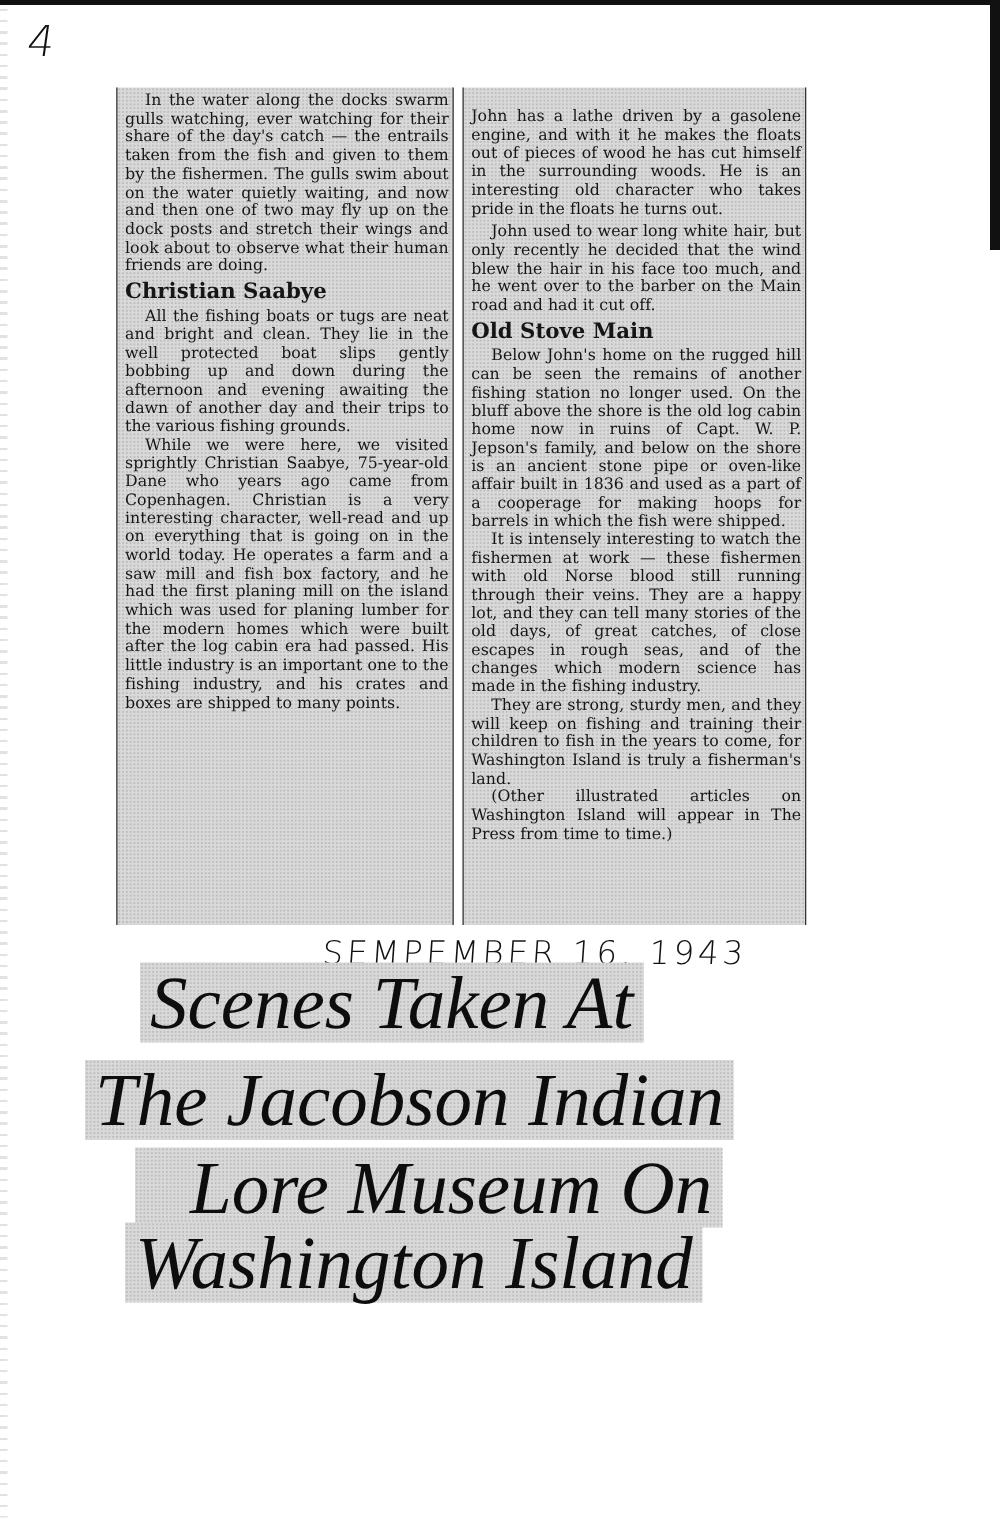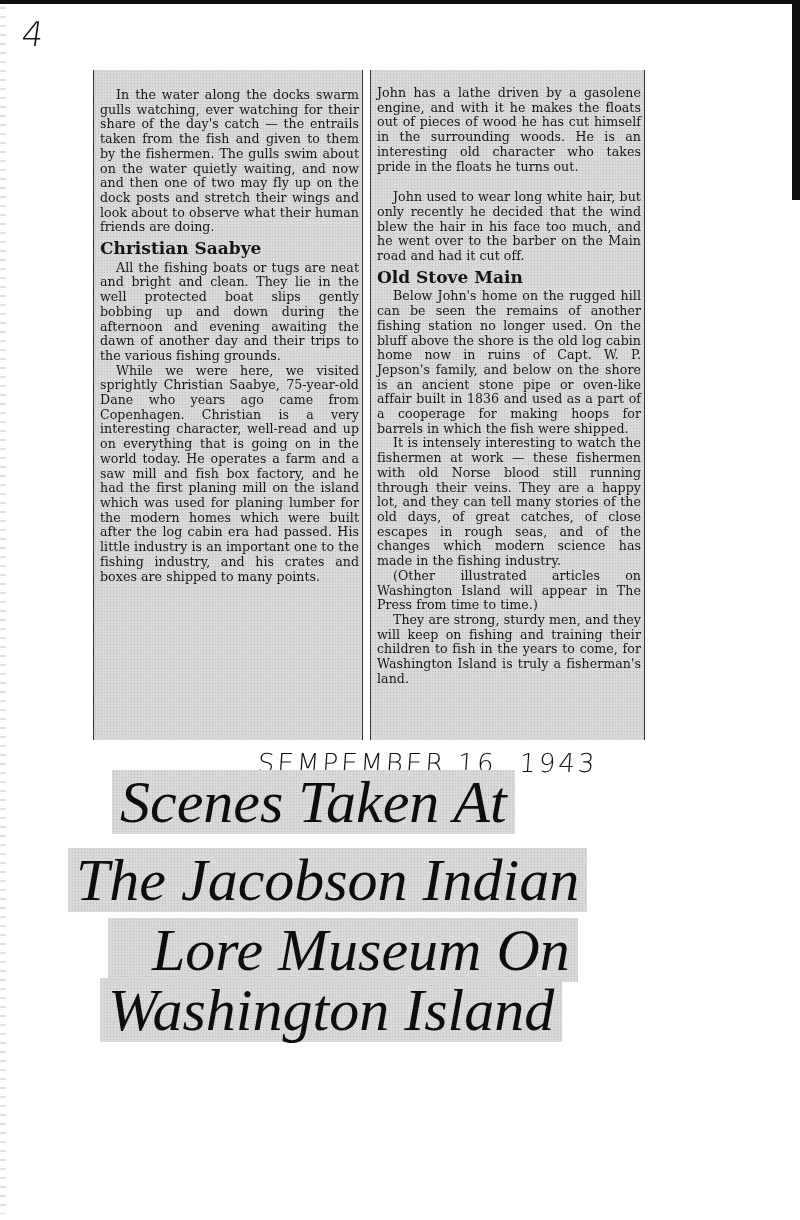--- a/index.html
+++ b/index.html
@@ -12,21 +12,21 @@
   .right-bar { position:absolute; left:792px; top:0; width:8px; height:200px; background:#111; }
   .left-scan { position:absolute; left:0; top:4px; width:6px; height:1210px;
     background:repeating-linear-gradient(#fff 0 3px,#cfcfcf 3px 5px,#fff 5px 9px); opacity:.6; }
   .page-num { position:absolute; left:22px; top:14px; font-family:"DejaVu Sans", sans-serif;
     font-size:34px; color:#111; transform:skewX(-8deg); font-weight:300; }
 
   .clipping { position:absolute; background:#d9d9d9;
     background-image:radial-gradient(#bdbdbd 0.6px, transparent 0.8px);
     background-size:3px 3px; }
   .col { position:absolute; top:70px; height:670px; box-sizing:border-box; }
-  .col-left { left:93px; width:270px; border-left:1.5px solid #333; border-right:1.5px solid #333; padding:18px 3px 0 6px; }
+  .col-left { left:93px; width:270px; border-left:1.5px solid #333; border-right:1.5px solid #333; padding:3px 3px 0 6px; }
   .col-right { left:370px; width:275px; border-left:1.5px solid #333; border-right:1.5px solid #333; padding:16px 3px 0 6px; }
   p.para {
     margin:0; font-size:12.6px; line-height:14.7px; color:#151515;
     text-align:justify; text-indent:16px; letter-spacing:0.05px;
     font-family:"DejaVu Serif", serif;
   }
   p.para.noindent { text-indent:0; }
   .subhead { text-align:left; font-weight:bold; font-size:17px; line-height:14.7px;
     margin:6px 0 5px 0; color:#151515; font-family:"DejaVu Serif", serif; }
 
@@ -51,26 +51,26 @@
 
 <div class="clipping col col-left">
   <p class="para">In the water along the docks swarm gulls watching, ever watching for their share of the day's catch — the entrails taken from the fish and given to them by the fishermen. The gulls swim about on the water quietly waiting, and now and then one of two may fly up on the dock posts and stretch their wings and look about to observe what their human friends are doing.</p>
   <div class="subhead">Christian Saabye</div>
   <p class="para">All the fishing boats or tugs are neat and bright and clean. They lie in the well protected boat slips gently bobbing up and down during the afternoon and evening awaiting the dawn of another day and their trips to the various fishing grounds.</p>
   <p class="para">While we were here, we visited sprightly Christian Saabye, 75-year-old Dane who years ago came from Copenhagen. Christian is a very interesting character, well-read and up on everything that is going on in the world today. He operates a farm and a saw mill and fish box factory, and he had the first planing mill on the island which was used for planing lumber for the modern homes which were built after the log cabin era had passed. His little industry is an important one to the fishing industry, and his crates and boxes are shipped to many points.</p>
 </div>
 
 <div class="clipping col col-right">
   <p class="para noindent">John has a lathe driven by a gasolene engine, and with it he makes the floats out of pieces of wood he has cut himself in the surrounding woods. He is an interesting old character who takes pride in the floats he turns out.</p>
-  <p class="para" style="margin-top:16px">John used to wear long white hair, but only recently he decided that the wind blew the hair in his face too much, and he went over to the barber on the Main road and had it cut off.</p>
+  <p class="para" style="margin-top:4px">John used to wear long white hair, but only recently he decided that the wind blew the hair in his face too much, and he went over to the barber on the Main road and had it cut off.</p>
   <div class="subhead">Old Stove Main</div>
   <p class="para">Below John's home on the rugged hill can be seen the remains of another fishing station no longer used. On the bluff above the shore is the old log cabin home now in ruins of Capt. W. P. Jepson's family, and below on the shore is an ancient stone pipe or oven-like affair built in 1836 and used as a part of a cooperage for making hoops for barrels in which the fish were shipped.</p>
   <p class="para">It is intensely interesting to watch the fishermen at work — these fishermen with old Norse blood still running through their veins. They are a happy lot, and they can tell many stories of the old days, of great catches, of close escapes in rough seas, and of the changes which modern science has made in the fishing industry.</p>
+  <p class="para">They are strong, sturdy men, and they will keep on fishing and training their children to fish in the years to come, for Washington Island is truly a fisherman's land.</p>
   <p class="para">(Other illustrated articles on Washington Island will appear in The Press from time to time.)</p>
-  <p class="para">They are strong, sturdy men, and they will keep on fishing and training their children to fish in the years to come, for Washington Island is truly a fisherman's land.</p>
 </div>
 
 <div class="handwritten">SEMPEMBER 16, 1943</div>
 
 <div class="clipping headline-line h1">Scenes Taken At</div>
 <div class="clipping headline-line h2">The Jacobson Indian</div>
 <div class="clipping headline-line h3">Lore Museum On</div>
 <div class="clipping headline-line h4">Washington Island</div>
 
 </body></html>

